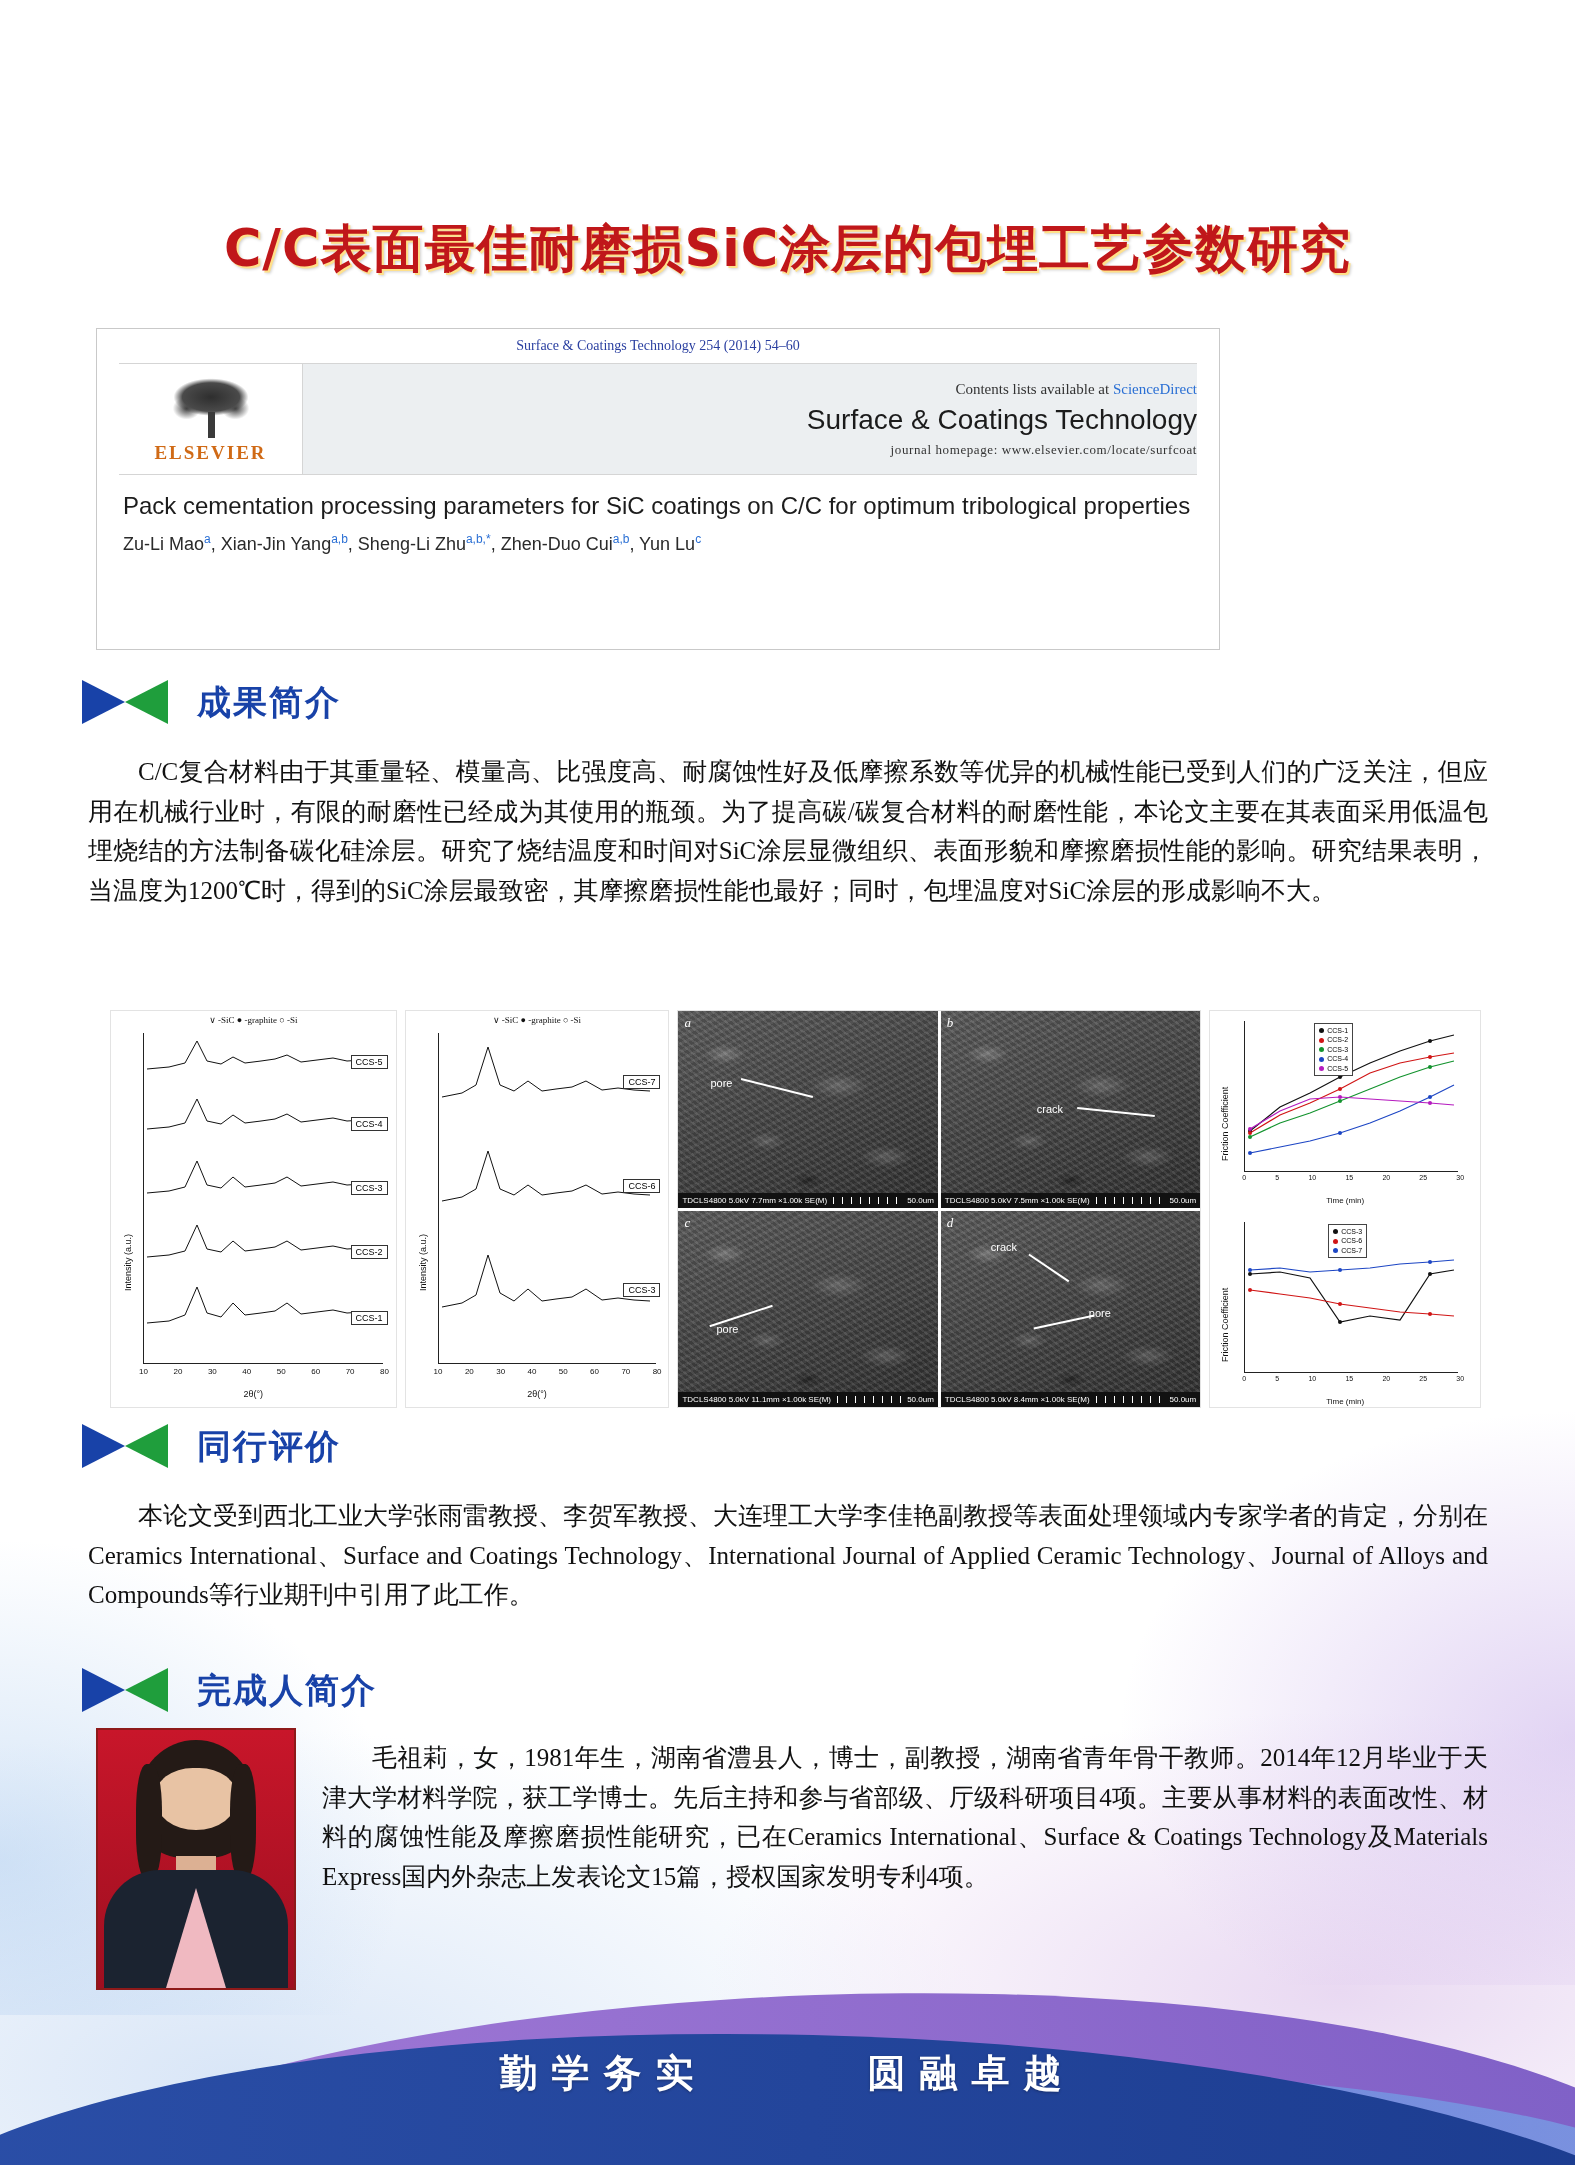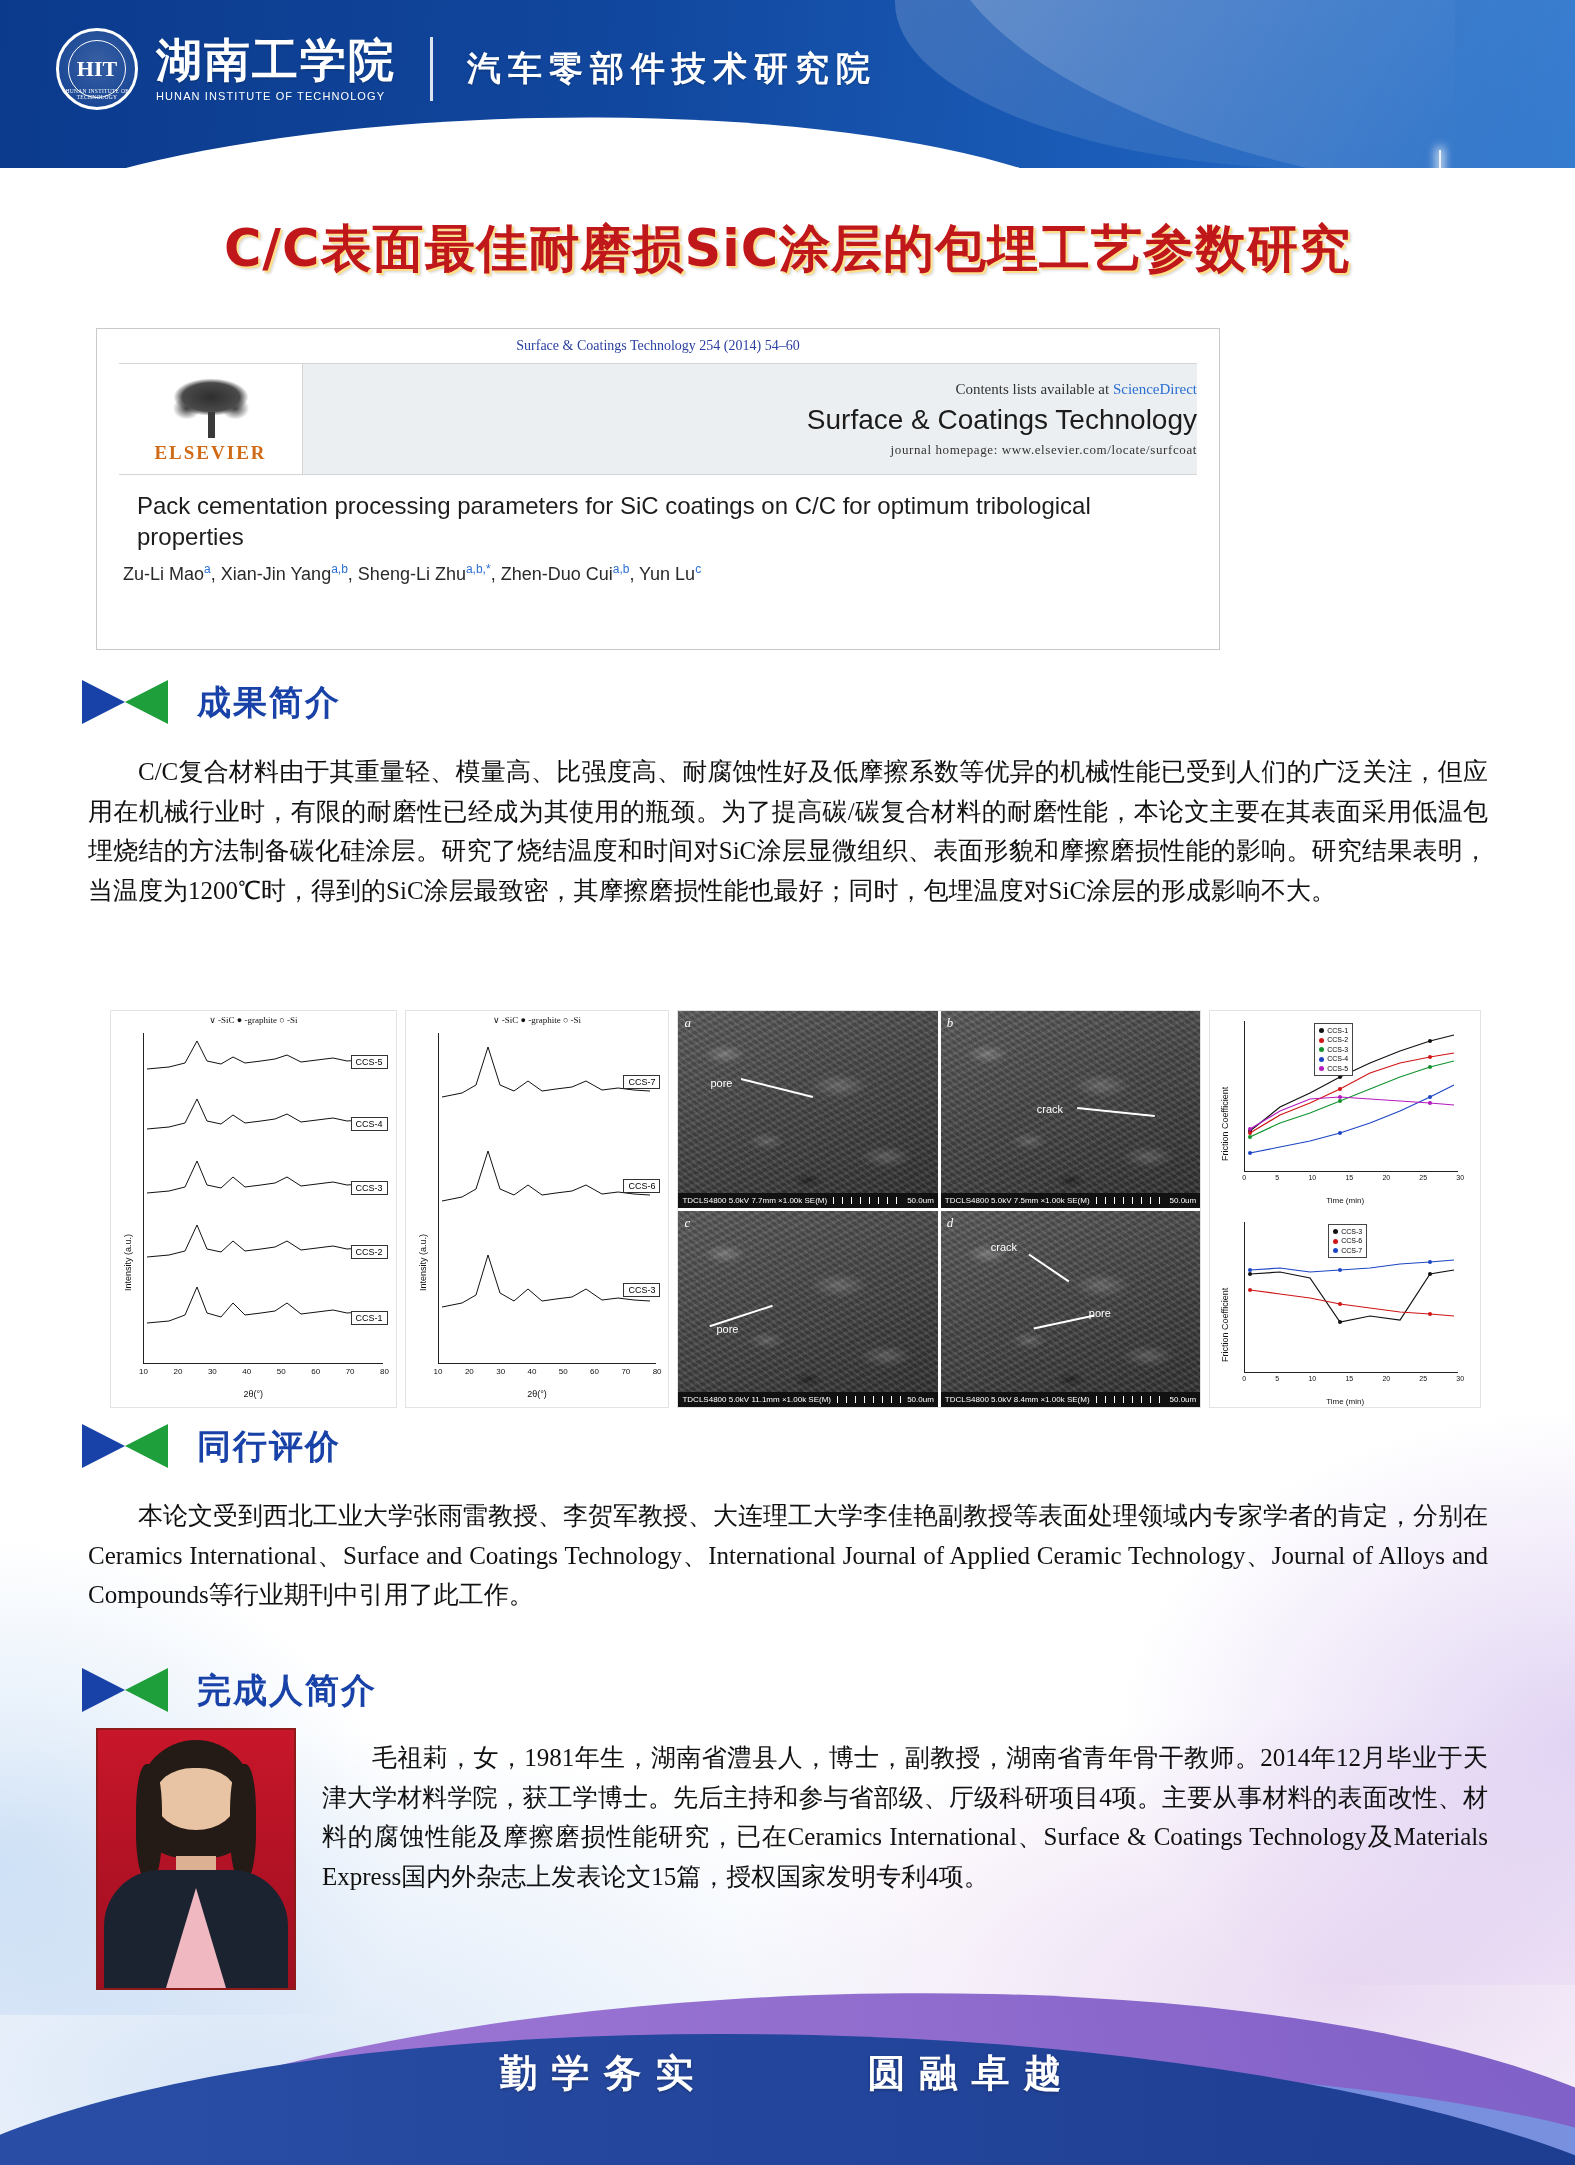--- a/index.html
+++ b/index.html
@@ -144,21 +144,21 @@
     flex:1; background:#eceff1; display:flex; flex-direction:column;
     align-items:flex-end; justify-content:center; gap:6px;
   }
   .contents-line { font-size:15px; color:#333; }
   .contents-line .sd { color:#2a6fd4; }
   .journal-title {
     font-size:28px; color:#1b1b1b; font-family:"Liberation Sans", sans-serif;
   }
   .homepage-line { font-size:13px; color:#333; letter-spacing:.6px; }
   .paper-title {
-    margin:16px 26px 0 40px;
+    margin:16px 26px 0 26px;
     font-family:"Liberation Sans", sans-serif;
     font-size:24px; color:#1c1c1c; line-height:1.28;
   }
   .paper-authors {
     margin:10px 26px 0 26px;
     font-family:"Liberation Sans", sans-serif;
     font-size:18px; color:#2a2a2a;
   }
   .paper-authors sup { color:#2a6fd4; font-size:12px; }
 
@@ -342,37 +342,20 @@
   }
 </style>
 </head>
 <body>
 
 <div class="page">
 
   <div class="bg-swirl-r"></div>
   <div class="bg-swirl-l"></div>
 
-  <div class="header">
-    <div class="swoosh2"></div>
-    <div class="swoosh3"></div>
-    <div class="header-inner">
-      <div class="logo-badge">
-        <div class="inner">HIT</div>
-        <div class="ring-text">HUNAN INSTITUTE OF TECHNOLOGY</div>
-      </div>
-      <div>
-        <div class="uni-name-cn">湖南工学院</div>
-        <div class="uni-name-en">HUNAN INSTITUTE OF TECHNOLOGY</div>
-      </div>
-      <div class="divider-bar"></div>
-      <div class="institute-name">汽车零部件技术研究院</div>
-    </div>
-    <div class="swoosh1"></div>
-  </div>
 
   <div class="sparkle"></div>
 
   <div class="poster-title">C/C表面最佳耐磨损SiC涂层的包埋工艺参数研究</div>
 
   <div class="paper-box">
     <div class="paper-journal-line">Surface &amp; Coatings Technology 254 (2014) 54–60</div>
     <div class="paper-band">
       <div class="elsevier-logo">
         <div class="tree"></div>

